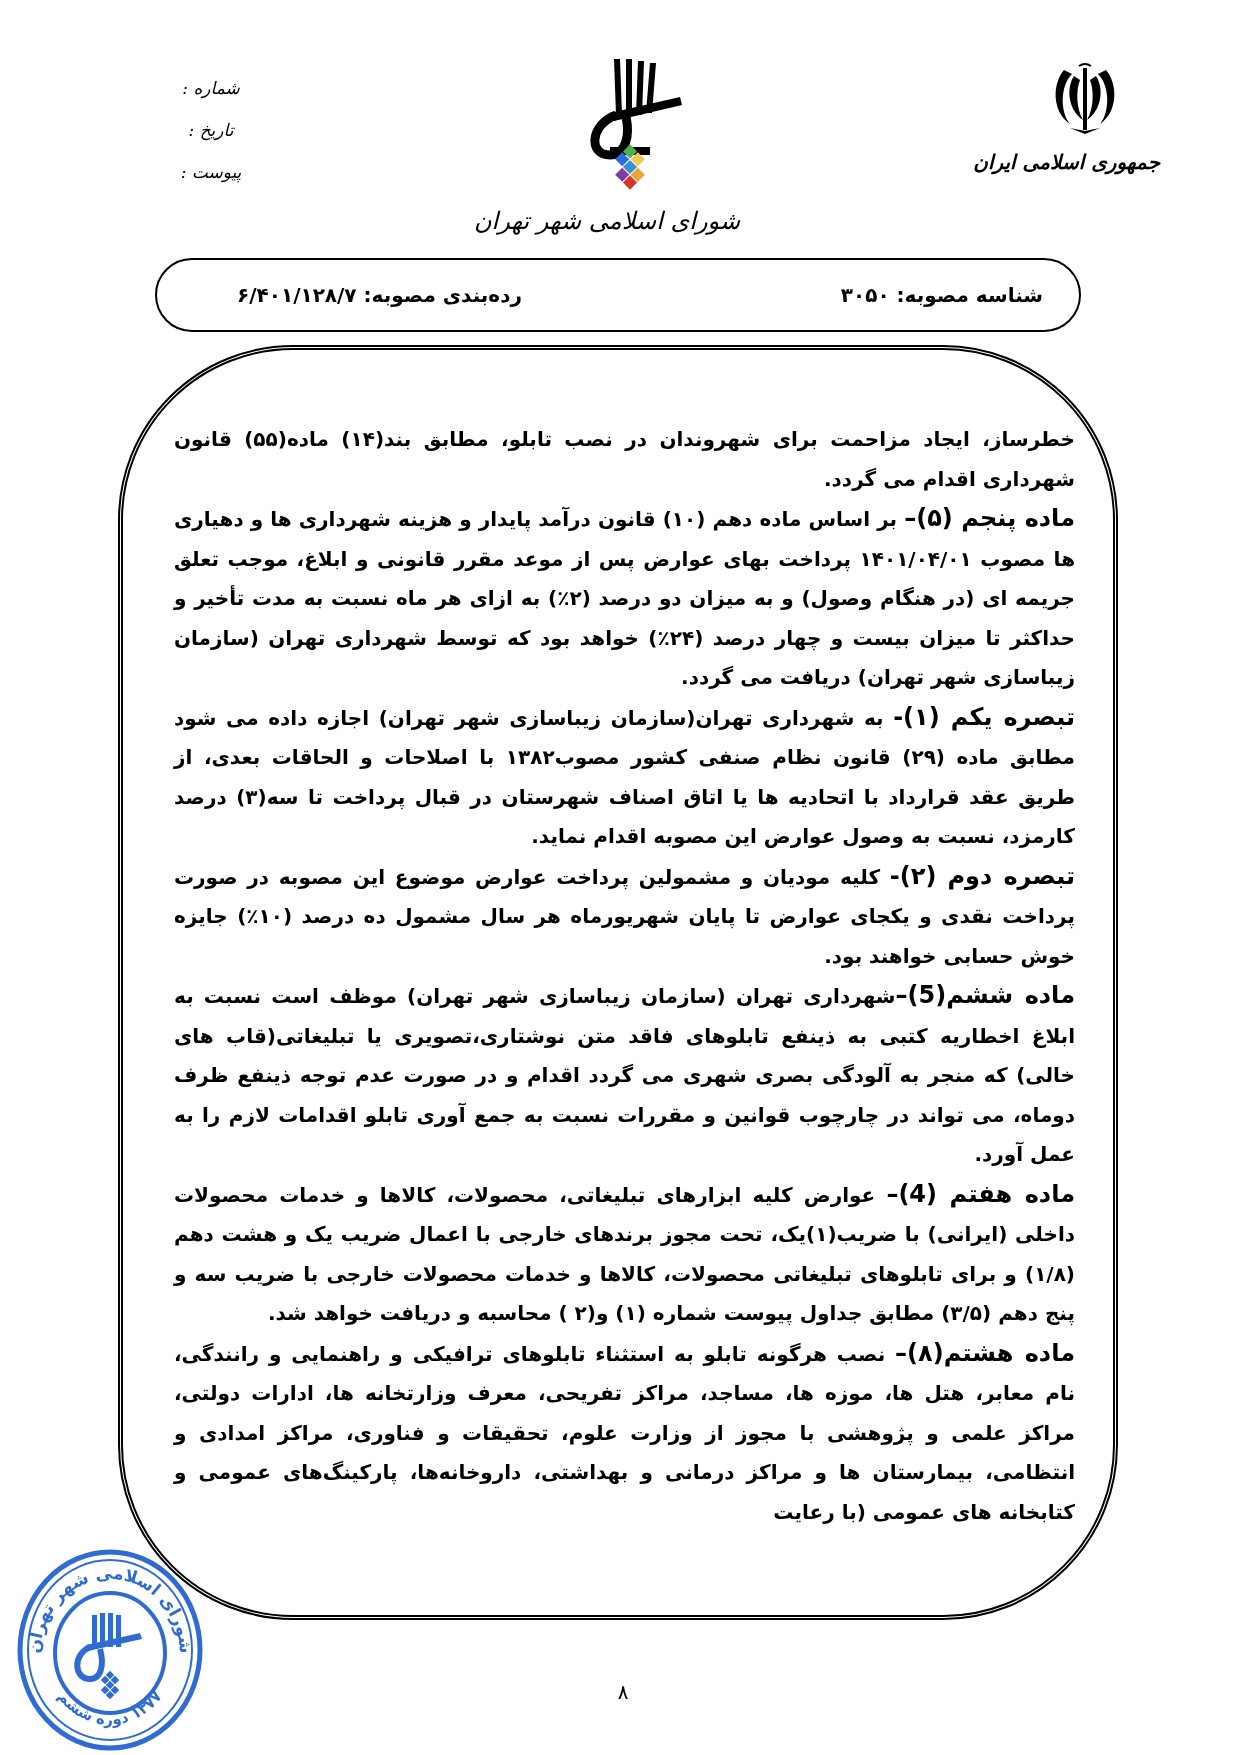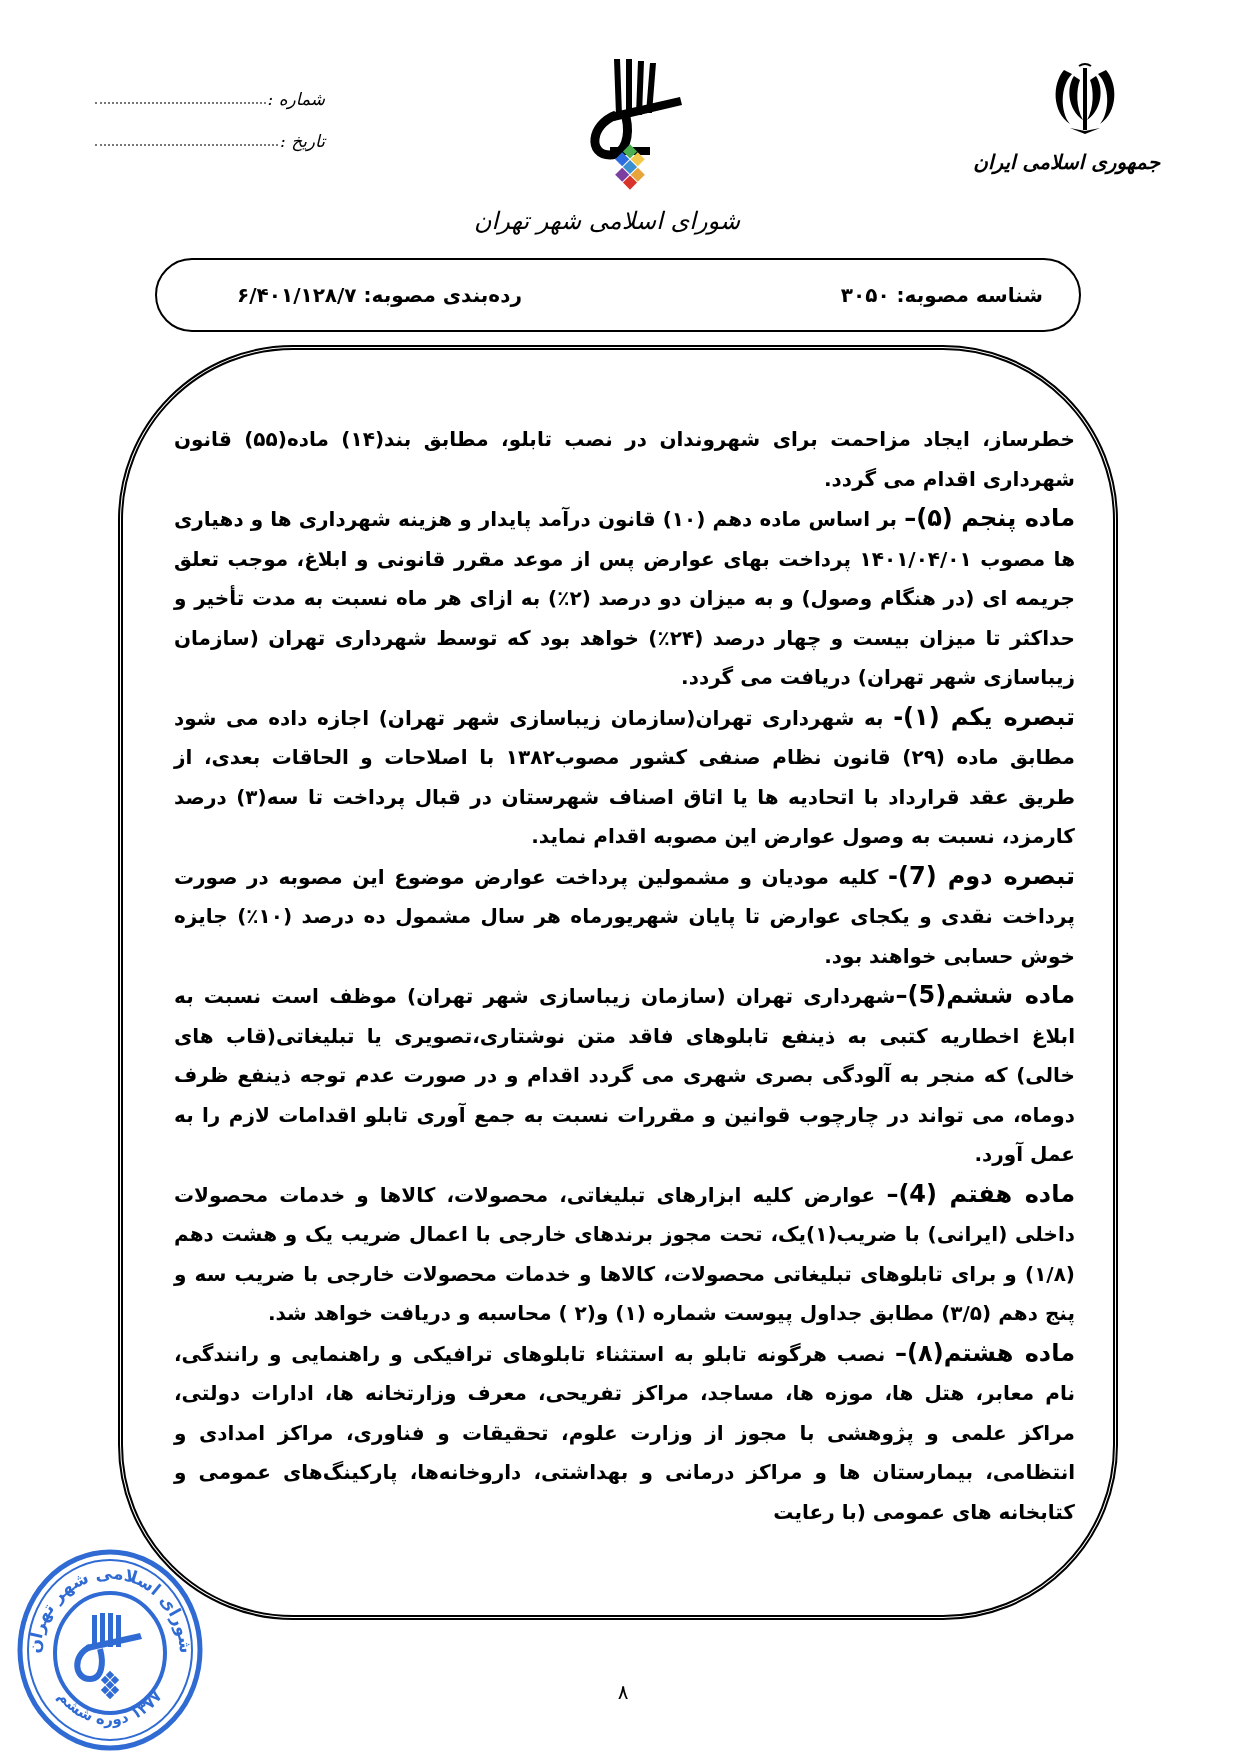--- a/index.html
+++ b/index.html
@@ -19,21 +19,21 @@
     }
 
     .council-logo { left: 520px; top: 55px; width: 220px; height: 195px; text-align: center; }
     .council-logo svg { display: block; margin: 0 auto; }
     .council-caption {
       font-family: "DejaVu Serif", serif; font-style: italic;
       font-size: 24px; margin-top: 2px; white-space: nowrap;
     }
 
     .meta-fields { left: 95px; top: 78px; width: 230px; }
-    .meta-row { display: flex; flex-direction: row; align-items: center; height: 42px; text-align: right; }
+    .meta-row { display: flex; flex-direction: column; align-items: center; height: 42px; text-align: right; }
     .meta-label {
       font-family: "DejaVu Serif", serif; font-style: italic;
       font-size: 17px; white-space: nowrap; padding-left: 2px;
     }
     .meta-line {
       flex: 1; border-bottom: 2px dotted #777; height: 0; margin-top: 8px;
     }
 
     
     .id-box {
@@ -107,41 +107,45 @@
 
 <div class="abs meta-fields">
   <div class="meta-row">
     <span class="meta-label">شماره :</span>
     <span class="meta-line"></span>
   </div>
   <div class="meta-row">
     <span class="meta-label">تاریخ :</span>
     <span class="meta-line"></span>
   </div>
+  <div class="meta-row">
+    <span class="meta-label">پیوست :</span>
+    <span class="meta-line"></span>
+  </div>
 </div>
 
 <div class="abs id-box">
   <span class="id-item">شناسه مصوبه: ۳۰۵۰</span>
   <span class="id-item">رده‌بندی مصوبه: ۶/۴۰۱/۱۲۸/۷</span>
 </div>
 
 <div class="abs frame"></div>
 
 <div class="abs body-text">
   <p class="para">
     <span>خطرساز، ایجاد مزاحمت برای شهروندان در نصب تابلو، مطابق بند(۱۴) ماده(۵۵) قانون شهرداری اقدام می گردد.</span>
   </p>
   <p class="para">
     <span class="para-title">ماده پنجم (۵)–</span><span> بر اساس ماده دهم (۱۰) قانون درآمد پایدار و هزینه شهرداری ها و دهیاری ها مصوب ۱۴۰۱/۰۴/۰۱ پرداخت بهای عوارض پس از موعد مقرر قانونی و ابلاغ، موجب تعلق جریمه ای (در هنگام وصول) و به میزان دو درصد (۲٪) به ازای هر ماه نسبت به مدت تأخیر و حداکثر تا میزان بیست و چهار درصد (۲۴٪) خواهد بود که توسط شهرداری تهران (سازمان زیباسازی شهر تهران) دریافت می گردد.</span>
   </p>
   <p class="para">
     <span class="para-title">تبصره یکم (۱)-</span><span> به شهرداری تهران(سازمان زیباسازی شهر تهران) اجازه داده می شود مطابق ماده (۲۹) قانون نظام صنفی کشور مصوب۱۳۸۲ با اصلاحات و الحاقات بعدی، از طریق عقد قرارداد با اتحادیه ها یا اتاق اصناف شهرستان در قبال پرداخت تا سه(۳) درصد کارمزد، نسبت به وصول عوارض این مصوبه اقدام نماید.</span>
   </p>
   <p class="para">
-    <span class="para-title">تبصره دوم (7)-</span><span> کلیه مودیان و مشمولین پرداخت عوارض موضوع این مصوبه در صورت پرداخت نقدی و یکجای عوارض تا پایان شهریورماه هر سال مشمول ده درصد (۱۰٪) جایزه خوش حسابی خواهند بود.</span>
+    <span class="para-title">تبصره دوم (۲)-</span><span> کلیه مودیان و مشمولین پرداخت عوارض موضوع این مصوبه در صورت پرداخت نقدی و یکجای عوارض تا پایان شهریورماه هر سال مشمول ده درصد (۱۰٪) جایزه خوش حسابی خواهند بود.</span>
   </p>
   <p class="para">
     <span class="para-title">ماده ششم(5)–</span><span>شهرداری تهران (سازمان زیباسازی شهر تهران) موظف است نسبت به ابلاغ اخطاریه کتبی به ذینفع تابلوهای فاقد متن نوشتاری،تصویری یا تبلیغاتی(قاب های خالی) که منجر به آلودگی بصری شهری می گردد اقدام و در صورت عدم توجه ذینفع ظرف دوماه، می تواند در چارچوب قوانین و مقررات نسبت به جمع آوری تابلو اقدامات لازم را به عمل آورد.</span>
   </p>
   <p class="para">
     <span class="para-title">ماده هفتم (4)–</span><span> عوارض کلیه ابزارهای تبلیغاتی، محصولات، کالاها و خدمات محصولات داخلی (ایرانی) با ضریب(۱)یک، تحت مجوز برندهای خارجی با اعمال ضریب یک و هشت دهم (۱/۸) و برای تابلوهای تبلیغاتی محصولات، کالاها و خدمات محصولات خارجی با ضریب سه و پنج دهم (۳/۵) مطابق جداول پیوست شماره (۱) و(۲ ) محاسبه و دریافت خواهد شد.</span>
   </p>
   <p class="para">
     <span class="para-title">ماده هشتم(۸)–</span><span> نصب هرگونه تابلو به استثناء تابلوهای ترافیکی و راهنمایی و رانندگی، نام معابر، هتل ها، موزه ها، مساجد، مراکز تفریحی، معرف وزارتخانه ها، ادارات دولتی، مراکز علمی و پژوهشی با مجوز از وزارت علوم، تحقیقات و فناوری، مراکز امدادی و انتظامی، بیمارستان ها و مراکز درمانی و بهداشتی، داروخانه‌ها، پارکینگ‌های عمومی و کتابخانه های عمومی (با رعایت</span>
   </p>

